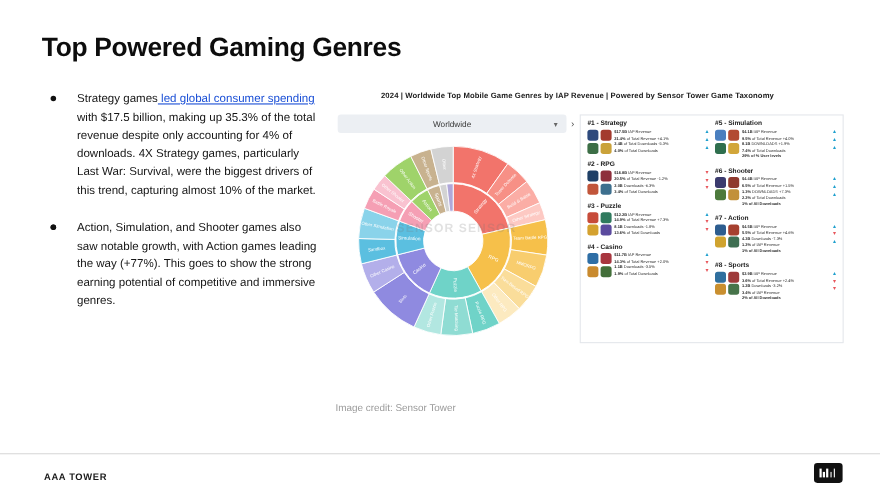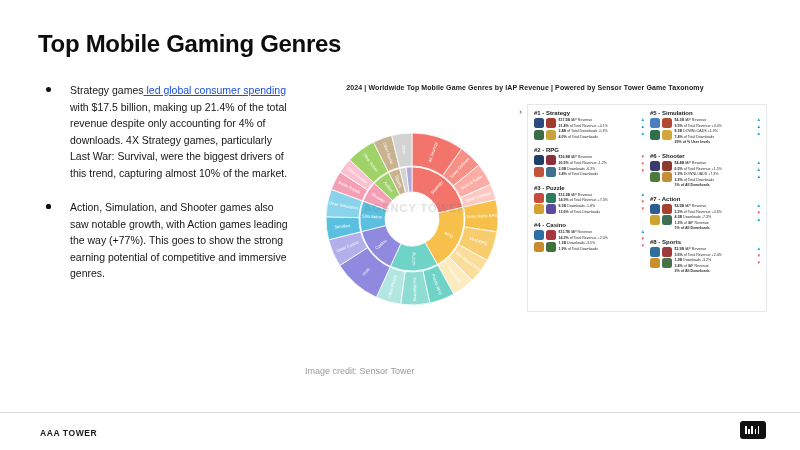--- a/index.html
+++ b/index.html
@@ -240,39 +240,43 @@
     background: #ffffff;
   }
   .logo .bars i:nth-child(2) { height: 5px; margin-top: 3px; }
   .logo .bars i:nth-child(4) { height: 5px; margin-top: 3px; }
 </style>
 </head>
 <body>
 
 <div class="slide">
 
-  <div class="title">Top Mobile Gaming Genres</div>
+  <div class="title">Top Powered Gaming Genres</div>
 
   <div class="bullets">
     <div class="bullet">
       <span class="dot"></span>
-      <span>Strategy games</span><a class="link"> led global consumer spending</a><span> with $17.5 billion, making up 21.4% of the total revenue despite only accounting for 4% of downloads. 4X Strategy games, particularly Last War: Survival, were the biggest drivers of this trend, capturing almost 10% of the market.</span>
+      <span>Strategy games</span><a class="link"> led global consumer spending</a><span> with $17.5 billion, making up 35.3% of the total revenue despite only accounting for 4% of downloads. 4X Strategy games, particularly Last War: Survival, were the biggest drivers of this trend, capturing almost 10% of the market.</span>
     </div>
     <div class="bullet">
       <span class="dot"></span>
     </div>
     <div class="bullet">
       <span class="dot"></span>
       <span>Action, Simulation, and Shooter games also saw notable growth, with Action games leading the way (+77%). This goes to show the strong earning potential of competitive and immersive genres.</span>
     </div>
   </div>
 
   <div class="chart-wrap">
     <div class="chart-title">2024 | Worldwide Top Mobile Game Genres by IAP Revenue | Powered by Sensor Tower Game Taxonomy</div>
 
+    <div class="region-bar">
+      <span>Worldwide</span>
+      <span class="caret">▾</span>
+    </div>
     <div class="region-arrow">›</div>
 
     <div class="sunburst">
       <svg width="186" height="186" viewBox="0 0 186 186">
         <g id="ring-outer">
             <path d="M93 7 A86 86 0 0 1 142.671252494315 22.79482443832218 L123.61135328138019 49.73401971198925 A53 53 0 0 0 93 40 Z" fill="#f2746b" stroke="#ffffff" stroke-width="0.8"></path>
             <path d="M142.671252494315 22.79482443832218 A86 86 0 0 1 159.947757934764 39.01854292899976 L134.25850198305224 59.73235785159287 A53 53 0 0 0 123.61135328138019 49.73401971198925 Z" fill="#f79086" stroke="#ffffff" stroke-width="0.8"></path>
             <path d="M159.947757934764 39.01854292899976 A86 86 0 0 1 171.7107408453989 58.35004652862502 L141.50778214890863 71.64595890717588 A53 53 0 0 0 134.25850198305224 59.73235785159287 Z" fill="#fbada5" stroke="#ffffff" stroke-width="0.8"></path>
             <path d="M171.7107408453989 58.35004652862502 A86 86 0 0 1 176.80931105964564 73.71271455835323 L144.64992425768858 81.1136496696828 A53 53 0 0 0 141.50778214890863 71.64595890717588 Z" fill="#fdc9c3" stroke="#ffffff" stroke-width="0.8"></path>
             <path d="M176.80931105964564 73.71271455835323 A86 86 0 0 1 178.0240500474606 105.91940066438511 L145.39854247110944 100.96195622340012 A53 53 0 0 0 144.64992425768858 81.1136496696828 Z" fill="#f6c04a" stroke="#ffffff" stroke-width="0.8"></path>
@@ -330,21 +334,21 @@
             <text x="23.422733118137415" y="100.68140177637316" text-anchor="middle" dominant-baseline="middle" font-size="4" fill="#ffffff" font-family="&quot;Liberation Sans&quot;, sans-serif" transform="rotate(353.7 23.422733118137415 100.68140177637316)">Sandbox</text>
             <text x="24.239892448991796" y="79.88330797899927" text-anchor="middle" dominant-baseline="middle" font-size="4" fill="#ffffff" font-family="&quot;Liberation Sans&quot;, sans-serif" transform="rotate(370.8 24.239892448991796 79.88330797899927)">Other Simulation</text>
             <text x="30.431100309411562" y="61.6131748736977" text-anchor="middle" dominant-baseline="middle" font-size="4" fill="#ffffff" font-family="&quot;Liberation Sans&quot;, sans-serif" transform="rotate(386.64000000000004 30.431100309411562 61.6131748736977)">Battle Royale</text>
             <text x="38.09595556466132" y="49.577126941641055" text-anchor="middle" dominant-baseline="middle" font-size="4" fill="#ffffff" font-family="&quot;Liberation Sans&quot;, sans-serif" transform="rotate(398.34000000000003 38.09595556466132 49.577126941641055)">Other Shooter</text>
             <text x="51.32313122041513" y="36.75910199215109" text-anchor="middle" dominant-baseline="middle" font-size="4" fill="#ffffff" font-family="&quot;Liberation Sans&quot;, sans-serif" transform="rotate(413.46 51.32313122041513 36.75910199215109)">Other Action</text>
             <text x="68.87499537778383" y="27.288629964228804" text-anchor="middle" dominant-baseline="middle" font-size="4" fill="#ffffff" font-family="&quot;Liberation Sans&quot;, sans-serif" transform="rotate(429.84000000000003 68.87499537778383 27.288629964228804)">Other Sports</text>
             <text x="84.66319879335907" y="23.498217680113044" text-anchor="middle" dominant-baseline="middle" font-size="4" fill="#ffffff" font-family="&quot;Liberation Sans&quot;, sans-serif" transform="rotate(443.15999999999997 84.66319879335907 23.498217680113044)">Other</text>
           </g>
       </svg>
     </div>
-    <div class="watermark">AGENCY TOWER</div>
+    <div class="watermark">SENSOR SENSOR</div>
 
     <div class="cards">
       <div class="cards-col col-left" id="col-left">
           <div class="card">
             <div class="card-head">#1 - Strategy</div>
             <div class="card-body">
               <div class="thumbs">
                 <span class="thumb" style="background: rgb(46, 74, 125);"></span>
                 <span class="thumb" style="background: rgb(163, 58, 46);"></span>
                 <span class="thumb" style="background: rgb(60, 110, 70);"></span>

